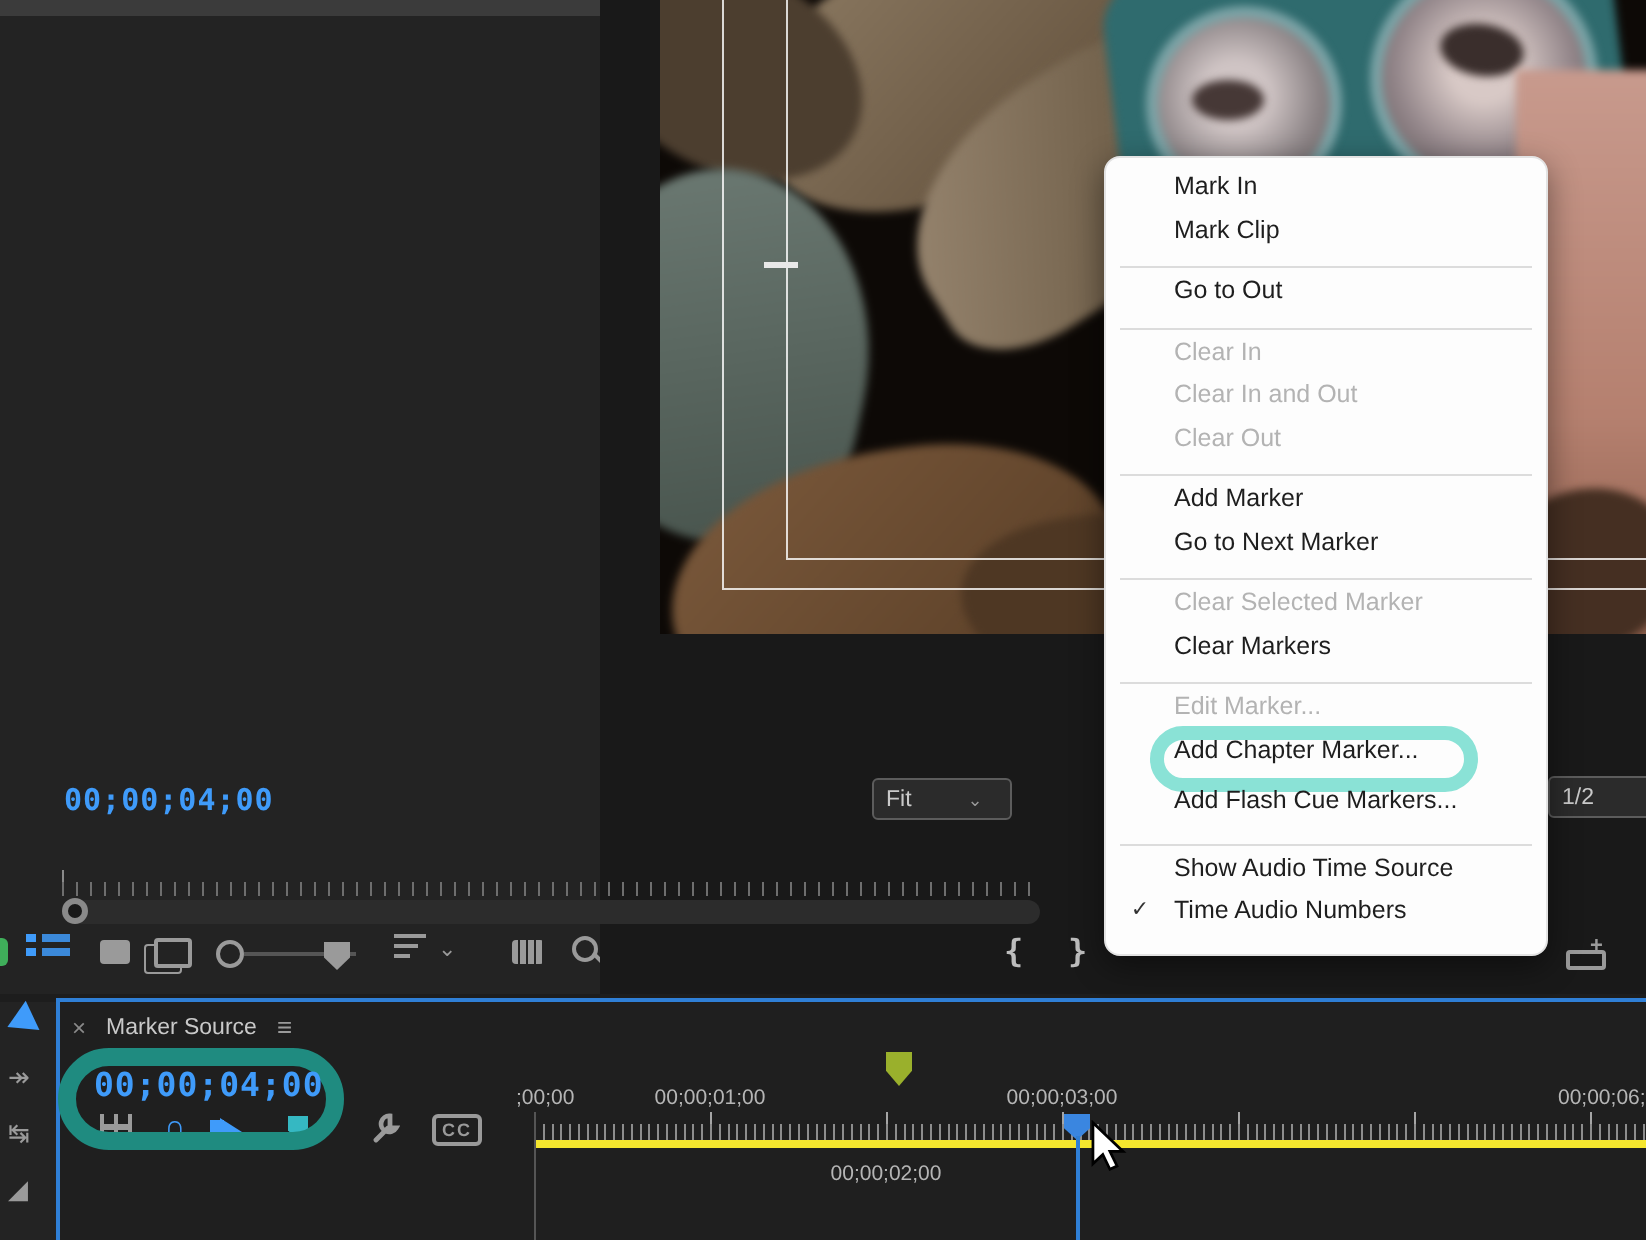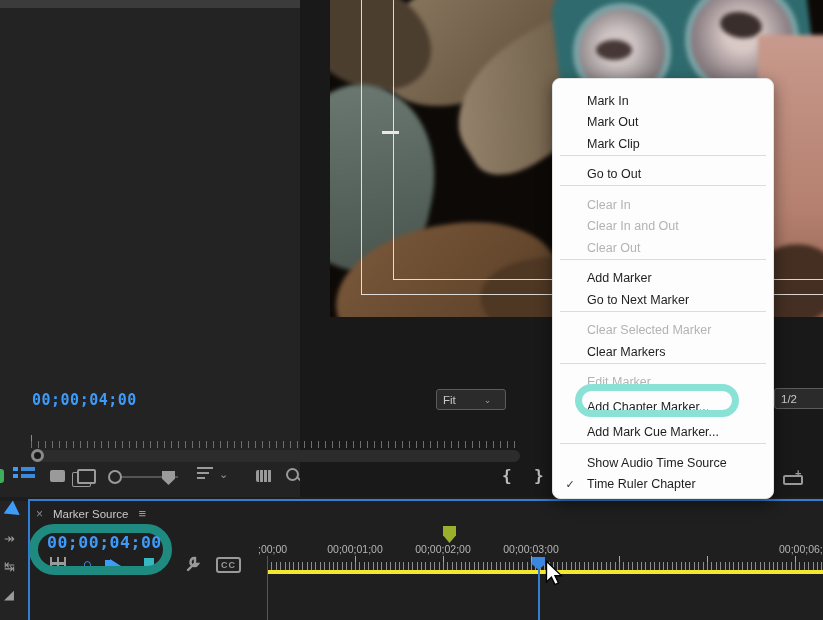--- a/index.html
+++ b/index.html
@@ -91,21 +91,21 @@
      background:repeating-linear-gradient(90deg,#a5a5a5 0 1px,transparent 1px 88px);}
   #work-bar{left:267px;top:570px;width:556px;height:4px;background:#f5e62e;}
   #seq-start{left:267px;top:556px;width:1px;height:64px;background:#555;}
   #tl-marker{left:443px;top:526px;width:13px;height:17px;background:#9ab02c;}
   #playhead-head{left:532px;top:557px;width:13px;height:13px;background:#3a86e0;}
   #playhead-line{left:538px;top:568px;width:2px;height:52px;background:#2f7fd6;}
 
   
   #ctx-menu{left:552px;top:78px;width:222px;background:#fdfdfd;border:1px solid #e3e3e3;
      border-radius:8px;box-shadow:0 5px 16px rgba(0,0,0,.45);z-index:50;padding:7px 0;box-sizing:border-box;}
-  .mi{position:relative;height:21.5px;display:flex;align-items:flex-end;color:#1e1e1e;font-size:12.5px;}
+  .mi{position:relative;height:21.5px;display:flex;align-items:flex-start;color:#1e1e1e;font-size:12.5px;}
   .mi .check{width:34px;text-align:center;font-size:11px;color:#333;}
   .mi.big{height:25px;}
   .mi.disabled{color:#b3b3b3;}
   .msep{height:1px;background:#dcdcdc;margin:4px 7px;}
   .ann-oval{position:absolute;left:22px;top:-5px;width:164px;height:33px;border:7px solid #8ae2d6;
      border-radius:22px;box-sizing:border-box;pointer-events:none;}
 
   #cursor{left:543px;top:560px;z-index:100;}
 </style>
 </head>
@@ -209,43 +209,39 @@
   <div class="abs tli" id="ic-linked"></div>
   <div class="abs tli pent" id="ic-mark"></div>
   <svg class="abs tli" id="ic-wrench" width="16" height="16" viewBox="0 0 16 16">
     <path d="M11 2 a4 4 0 1 0 3 6 l-3 0 0-3 z M4 14 l6-6" stroke="#9a9a9a" stroke-width="2.4" fill="none" stroke-linecap="round"></path>
   </svg>
   <div class="abs tli" id="ic-cc">CC</div>
 
   <div id="ruler-labels">
       <div class="ruler-label" style="left: 258px;">;00;00</div>
       <div class="ruler-label" style="left: 355px; transform: translateX(-50%);">00;00;01;00</div>
-      <div class="ruler-label" style="left: 443px; transform: translateX(-50%);">00;00;02;00</div>
+      <div class="ruler-label" style="left: 443px; transform: translateX(-50%); margin-top: 38px;">00;00;02;00</div>
       <div class="ruler-label" style="left: 531px; transform: translateX(-50%);">00;00;03;00</div>
       <div class="ruler-label" style="left: 779px;">00;00;06;00</div>
     </div>
   <div class="abs" id="tl-ticks-major"></div>
   <div class="abs" id="tl-ticks"></div>
   <div class="abs" id="work-bar"></div>
   <div class="abs" id="seq-start"></div>
   <div class="abs pent" id="tl-marker"></div>
   <div class="abs pent" id="playhead-head"></div>
   <div class="abs" id="playhead-line"></div>
 
   <div class="abs" id="ctx-menu">
       <div class="mi">
         <span class="check"></span>
         <span>Mark In</span>
       </div>
       <div class="mi">
         <span class="check"></span>
-        <span>Mark Out</span>
-      </div>
-      <div class="mi">
-        <span class="check"></span>
         <span>Mark Clip</span>
       </div>
       <div class="msep"></div>
       <div class="mi">
         <span class="check"></span>
         <span>Go to Out</span>
       </div>
       <div class="msep"></div>
       <div class="mi disabled">
         <span class="check"></span>
@@ -282,30 +278,30 @@
         <span class="check"></span>
         <span>Edit Marker...</span>
       </div>
       <div class="mi big">
         <span class="check"></span>
         <span>Add Chapter Marker...</span>
         <span class="ann-oval"></span>
       </div>
       <div class="mi big">
         <span class="check"></span>
-        <span>Add Mark Cue Marker...</span>
+        <span>Add Flash Cue Markers...</span>
       </div>
       <div class="msep"></div>
       <div class="mi">
         <span class="check"></span>
         <span>Show Audio Time Source</span>
       </div>
       <div class="mi">
         <span class="check">✓</span>
-        <span>Time Ruler Chapter</span>
+        <span>Time Audio Numbers</span>
       </div>
     </div>
 
   <svg class="abs" id="cursor" width="22" height="26" viewBox="0 0 13 19">
     <path d="M1 1 L1 16 L4.6 12.6 L7.2 18 L9.8 16.8 L7.2 11.5 L12 11.5 Z" fill="#fff" stroke="#000" stroke-width="1"></path>
   </svg>
 
 </div>
 
 </body></html>

